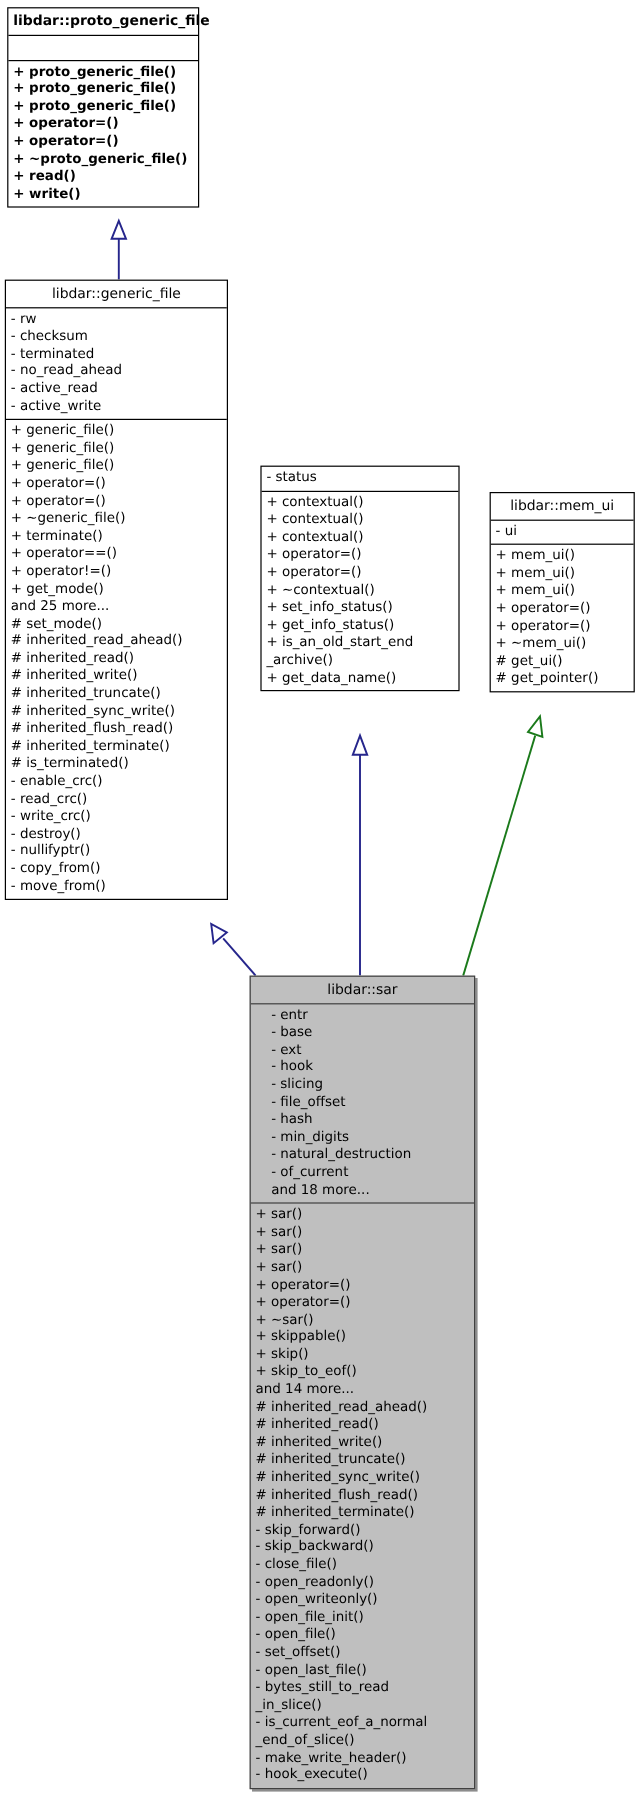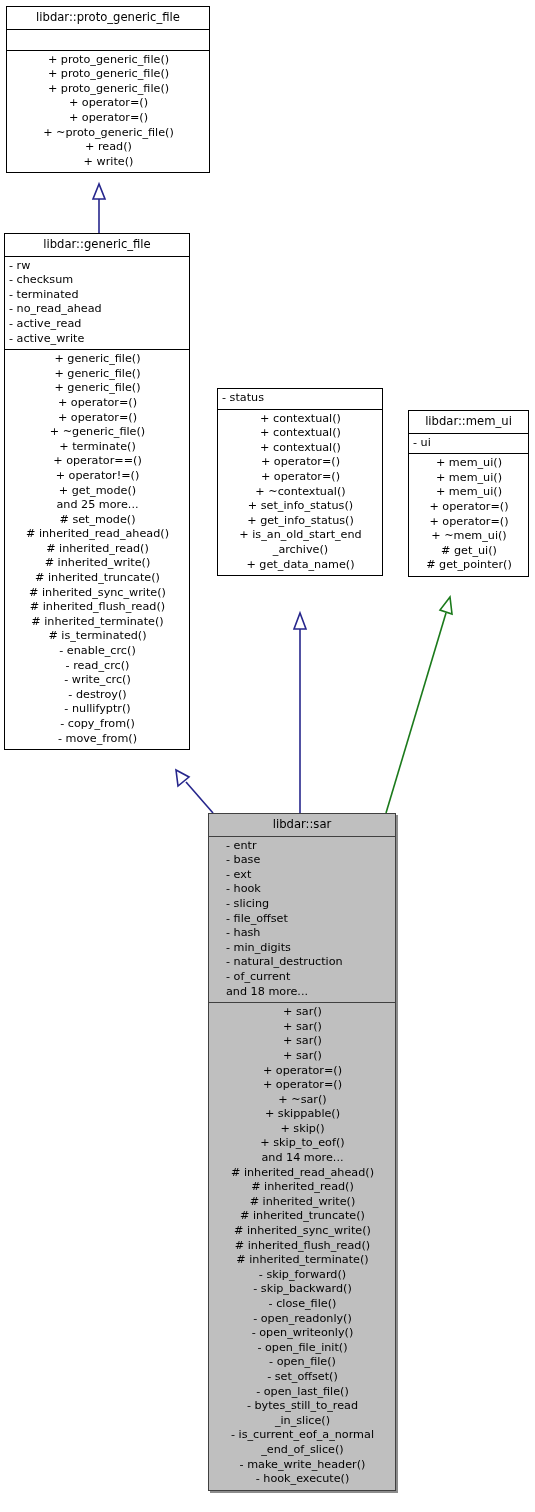--- a/index.html
+++ b/index.html
@@ -59,21 +59,20 @@
   .shaded .cls-attrs {
     border-bottom: 1px solid #404040;
     padding-left: 17px;
   }
   .cls-attrs.empty {
     min-height: 14px;
     padding: 3px;
   }
   .cls-ops {
     padding: 2px 3px 3px 4px;
-    text-align: center;
   }
   .member {
     white-space: pre-wrap;
     word-break: break-word;
   }
 </style>
 </head>
 <body>
 
 <div id="diagram">
@@ -94,21 +93,21 @@
       <line x1="300" y1="813" x2="300" y2="629" stroke="#26268c" stroke-width="1.6"></line>
       <polygon points="300,613 294,629 306,629" fill="#ffffff" stroke="#26268c" stroke-width="1.6"></polygon>
     </g>
 
     <g>
       <line x1="386" y1="813" x2="446" y2="613" stroke="#1b7a1b" stroke-width="1.6"></line>
       <polygon points="450,597 440,610 452,614" fill="#ffffff" stroke="#1b7a1b" stroke-width="1.6"></polygon>
     </g>
   </svg>
 
-  <div class="uml-class" id="cls-proto" style="left:6px; top:6px; width:204px;">
+  <div class="uml-class" id="cls-proto" style="left:6px; top:6px; width:160px;font-weight:bold;">
     <div class="cls-title">libdar::proto_generic_file</div>
     <div class="cls-attrs empty"></div>
     <div class="cls-ops">
         <div class="member">+ proto_generic_file()</div>
         <div class="member">+ proto_generic_file()</div>
         <div class="member">+ proto_generic_file()</div>
         <div class="member">+ operator=()</div>
         <div class="member">+ operator=()</div>
         <div class="member">+ ~proto_generic_file()</div>
         <div class="member">+ read()</div>

